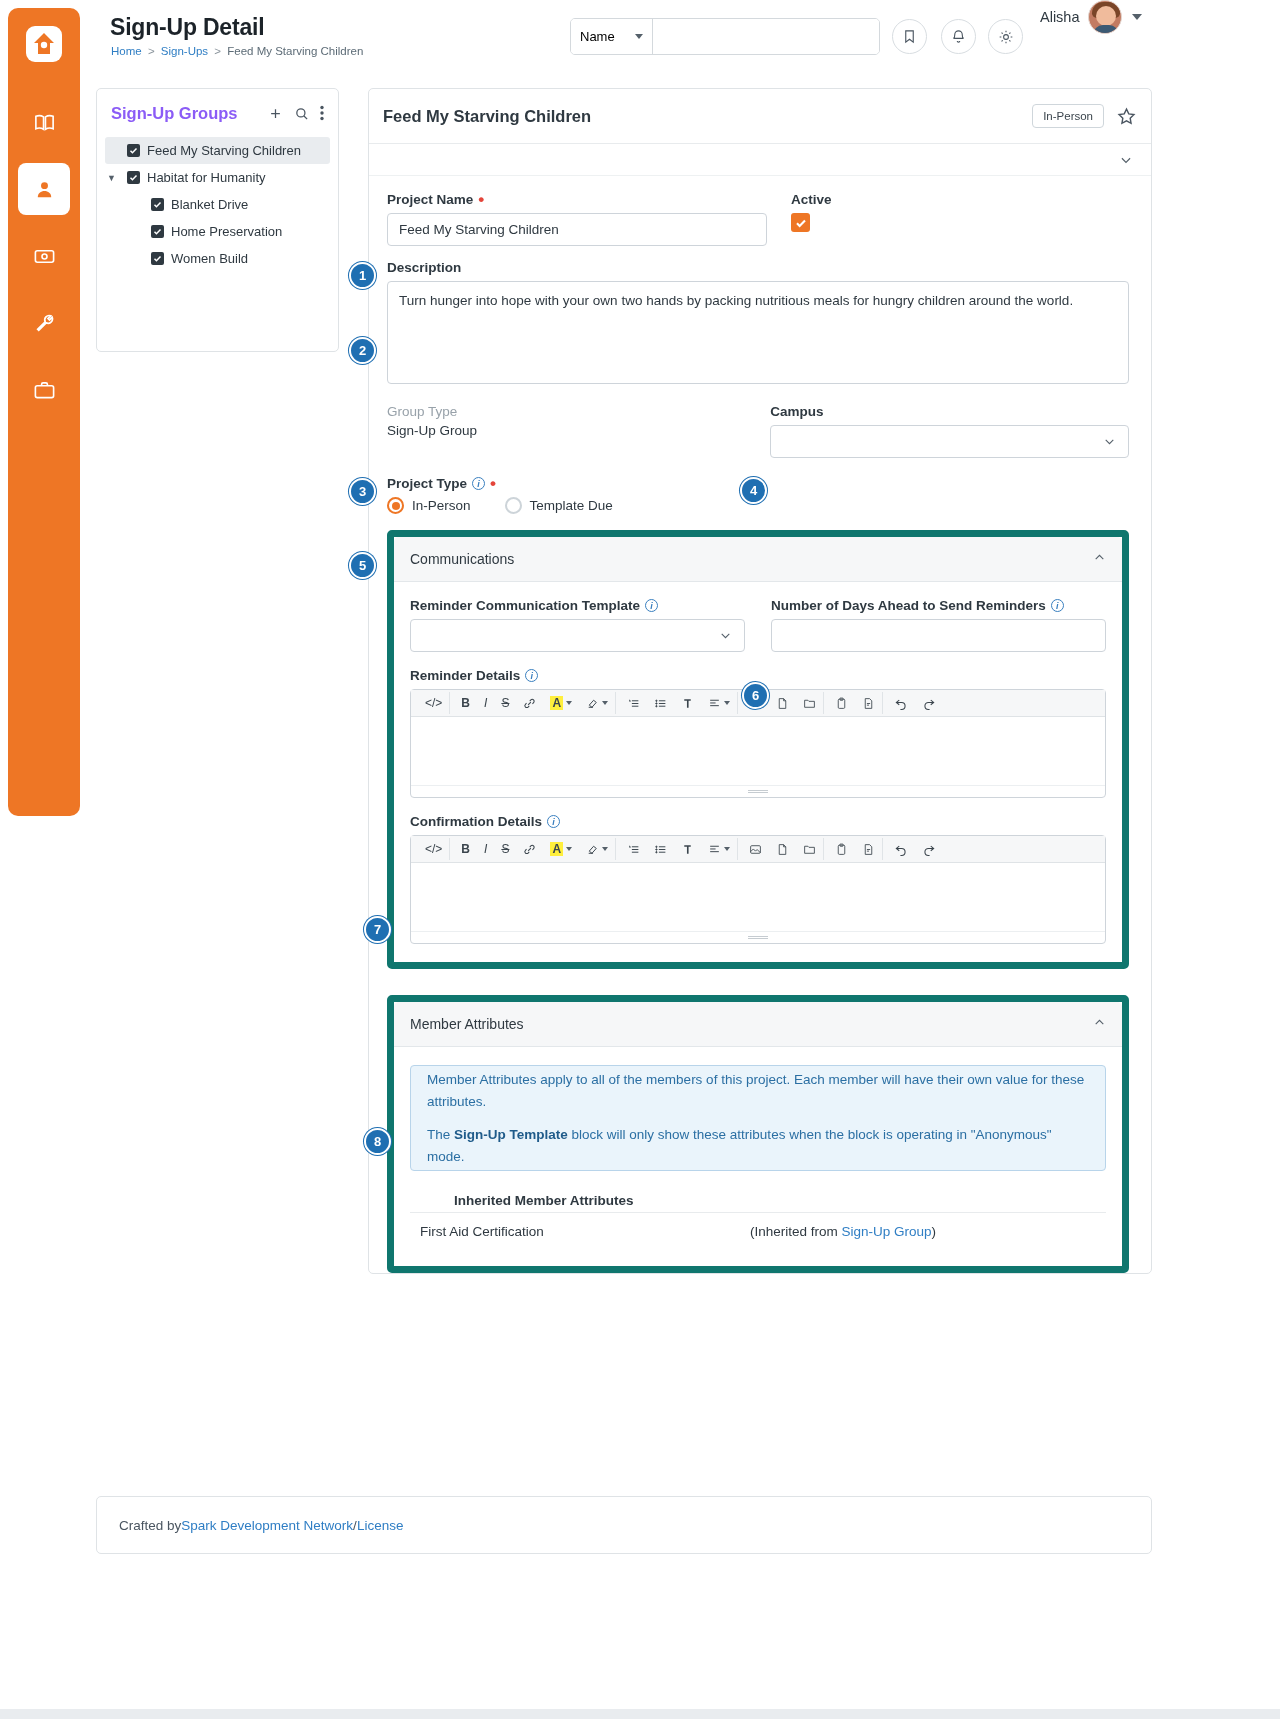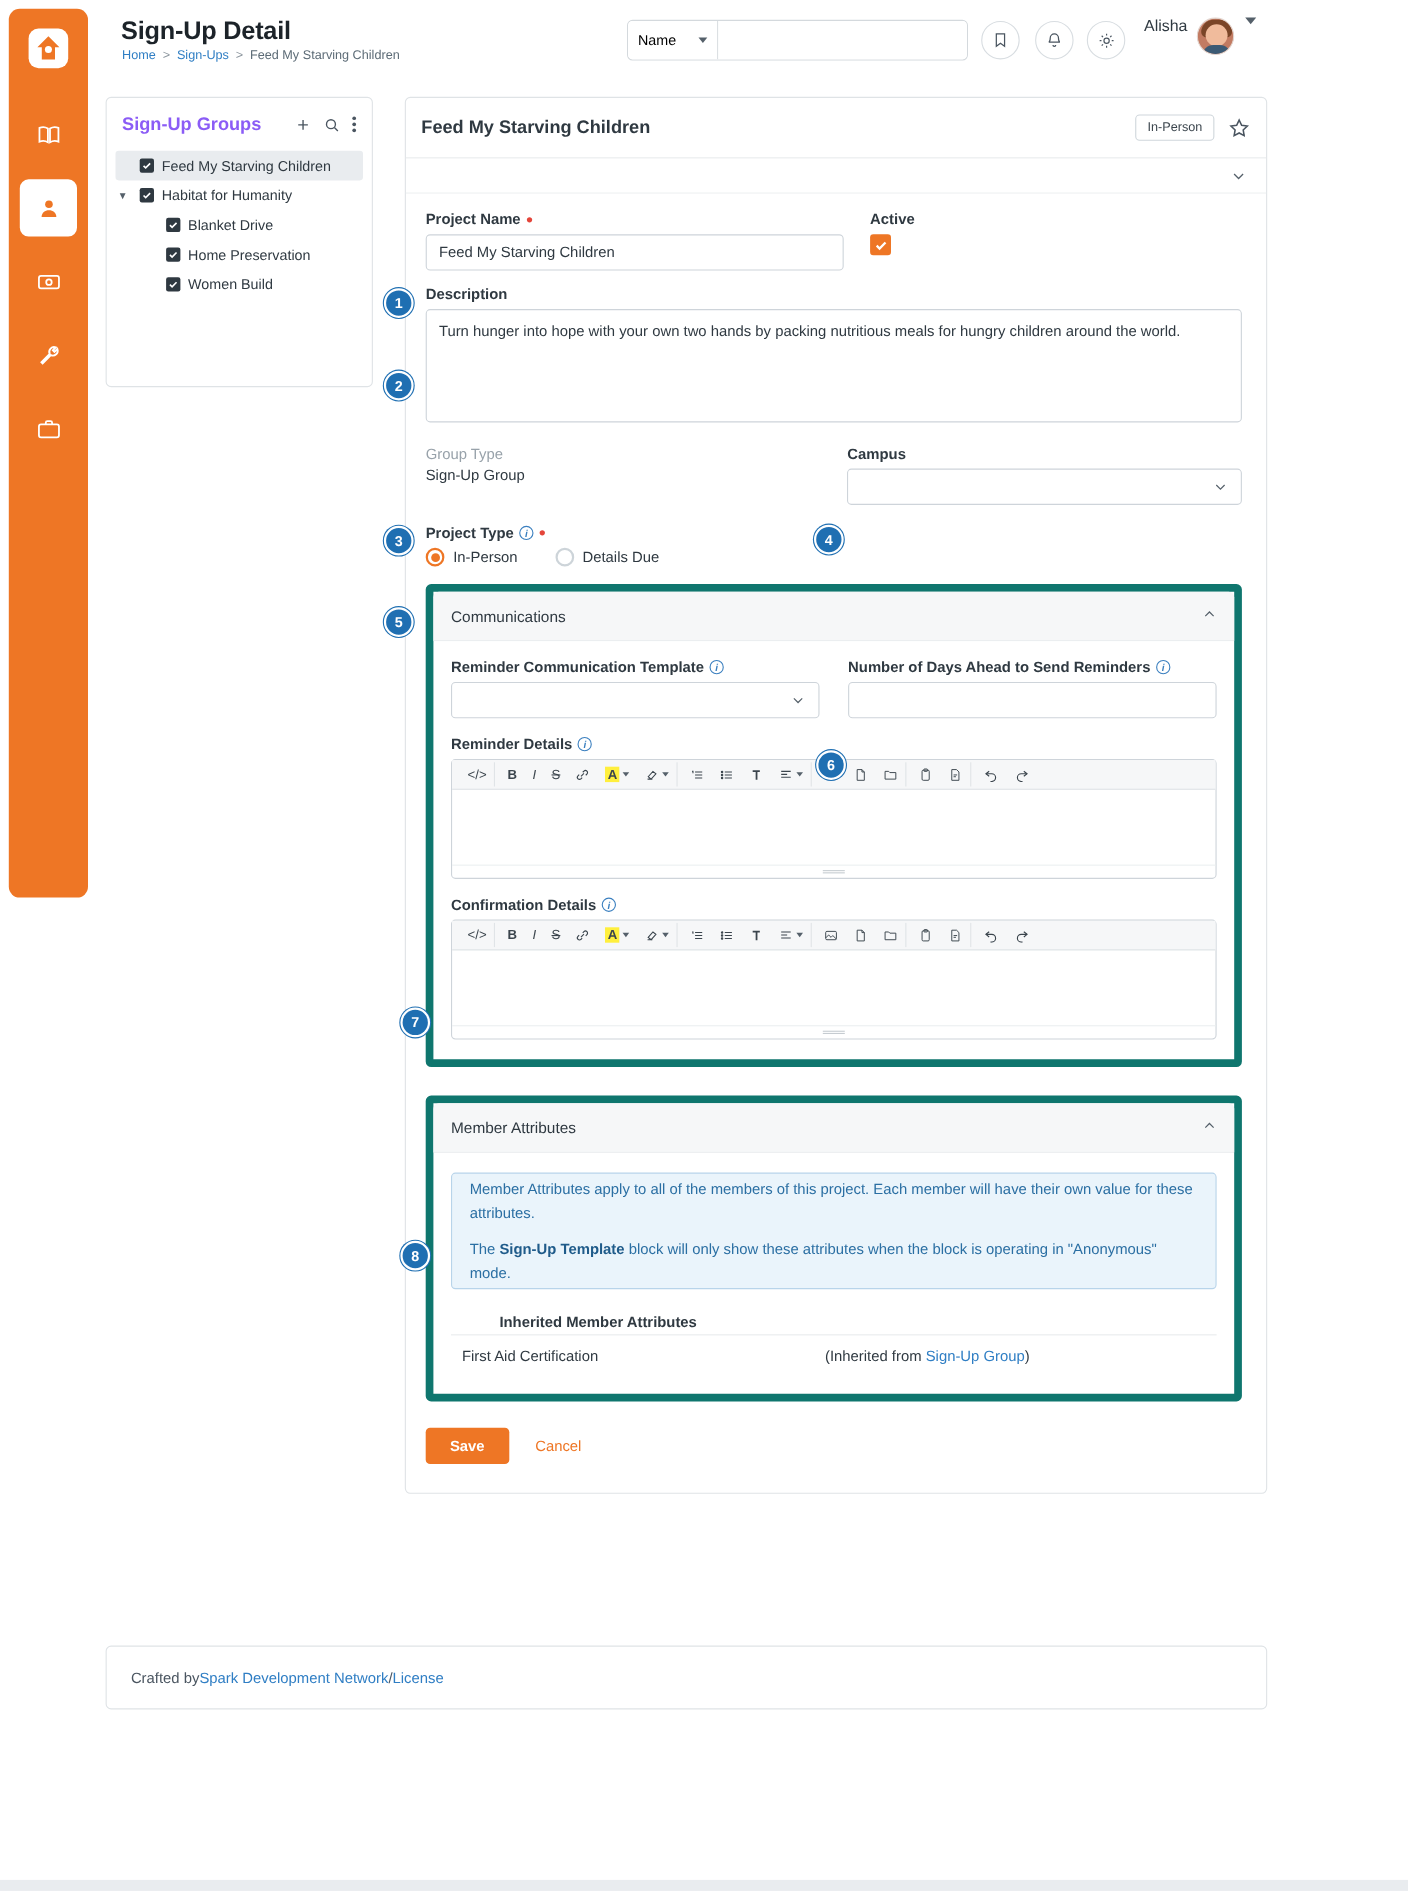--- a/index.html
+++ b/index.html
@@ -111,22 +111,22 @@
     background: #fff;
     display: flex; align-items: center; justify-content: center;
     color: #4a5560;
   }
   .cb1 { left: 892px; }
   .cb2 { left: 941px; }
   .cb3 { left: 988px; }
 
   .user-box {
     position: absolute;
-    left: 1040px; top: 16px;
-    display: flex; 
+    left: 1040px; top: 0;
+    display: flex; align-items: center;
     gap: 8px;
   }
   .user-name { font-size: 14.5px; color: #2f3941; }
   .avatar {
     width: 34px; height: 34px;
     border-radius: 50%;
     background: #c27b62;
     position: relative;
     overflow: hidden;
     border: 1px solid #e3d5cf;
@@ -664,21 +664,21 @@
         <span class="info-i">i</span>
         <span class="req">•</span>
       </div>
       <div class="radio-row">
         <label class="radio">
           <span class="rdot on"></span>
           <span>In-Person</span>
         </label>
         <label class="radio">
           <span class="rdot"></span>
-          <span>Details Due</span>
+          <span>Template Due</span>
         </label>
       </div>
     </div>
 
     <div class="section" style="margin-top:16px;">
       <div class="section-head">
         <span class="ttl">Communications</span>
         <span class="chevron-up">
           <svg width="13" height="13" viewBox="0 0 24 24" fill="none" stroke="currentColor" stroke-width="2">
               <path d="M5 15l7-7 7 7"></path>
@@ -942,24 +942,20 @@
         <div class="sub-h" style="margin:22px 0 4px 0;padding-left:44px;">Inherited Member Attributes</div>
         <div class="attr-row">
           <span class="name">First Aid Certification</span>
           <span>
             <span>(Inherited from </span><a>Sign-Up Group</a><span>)</span>
           </span>
         </div>
       </div>
     </div>
 
-    <div style="margin:24px 0 26px 0; display:flex; align-items:center;">
-      <button class="btn-save">Save</button>
-      <button class="btn-cancel">Cancel</button>
-    </div>
 
   </div>
 </div>
 
 <div class="footer">
   <span>Crafted by </span>
     <a>Spark Development Network</a>
     <span> / </span>
     <a>License</a>
 </div>

